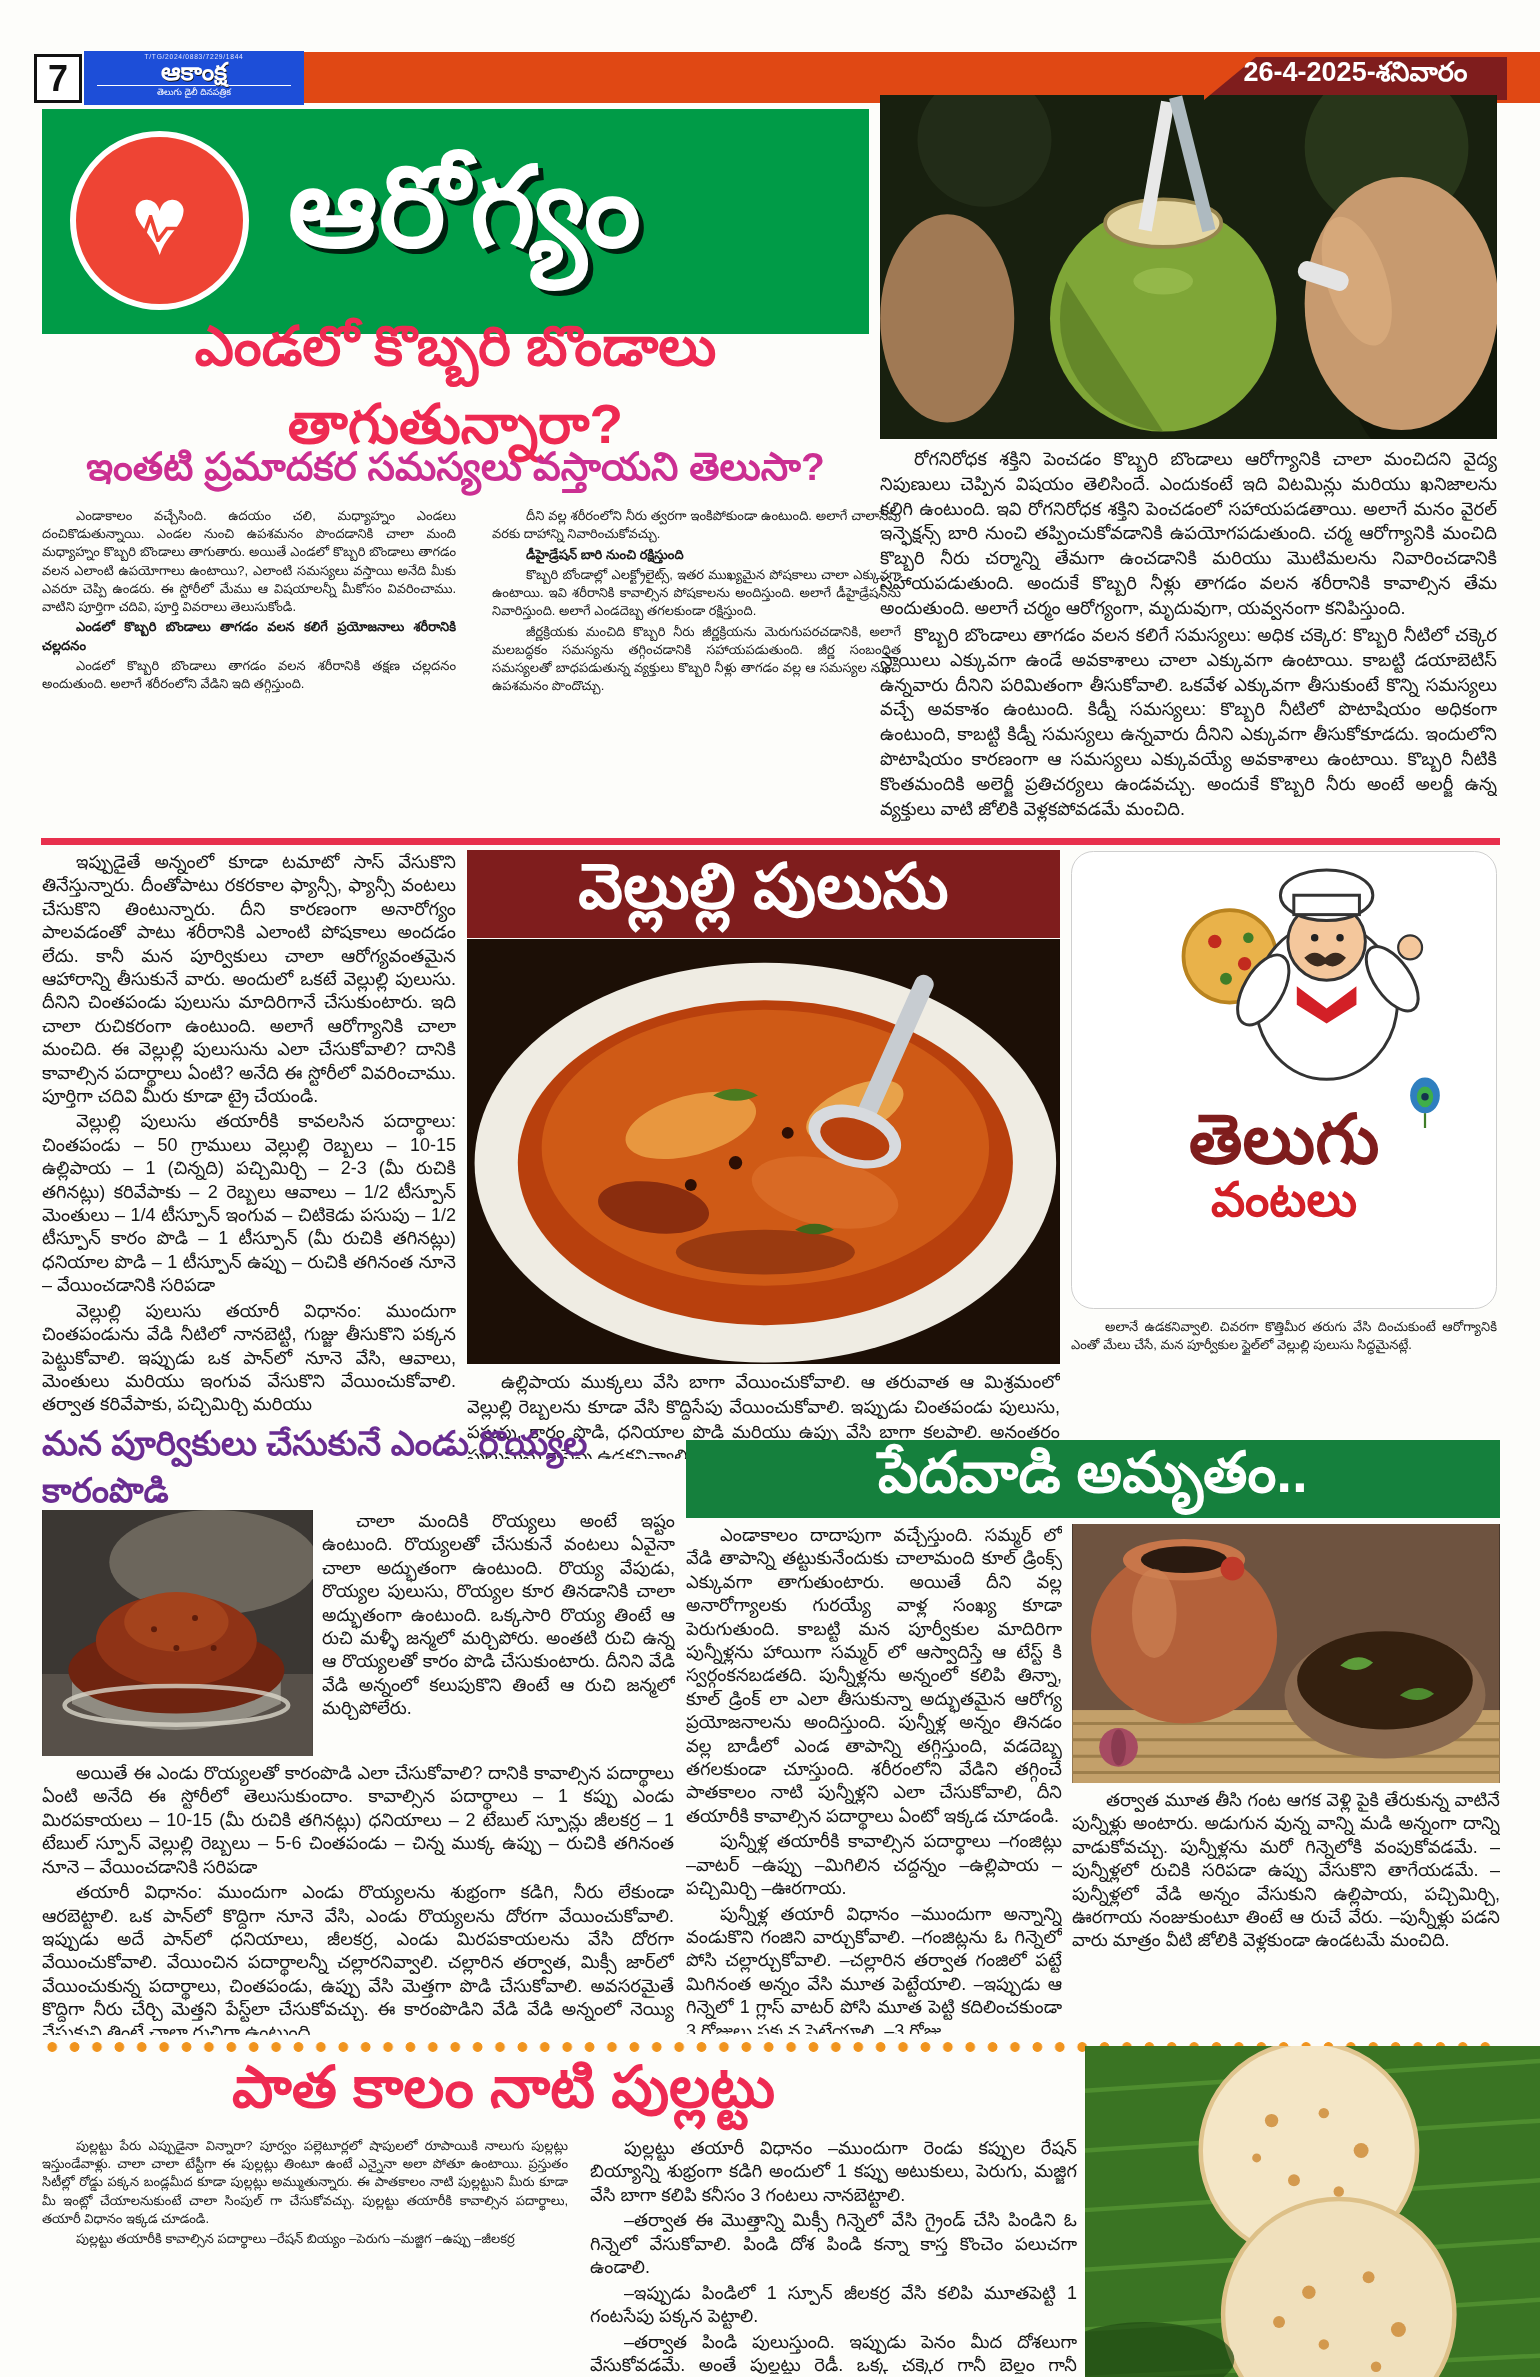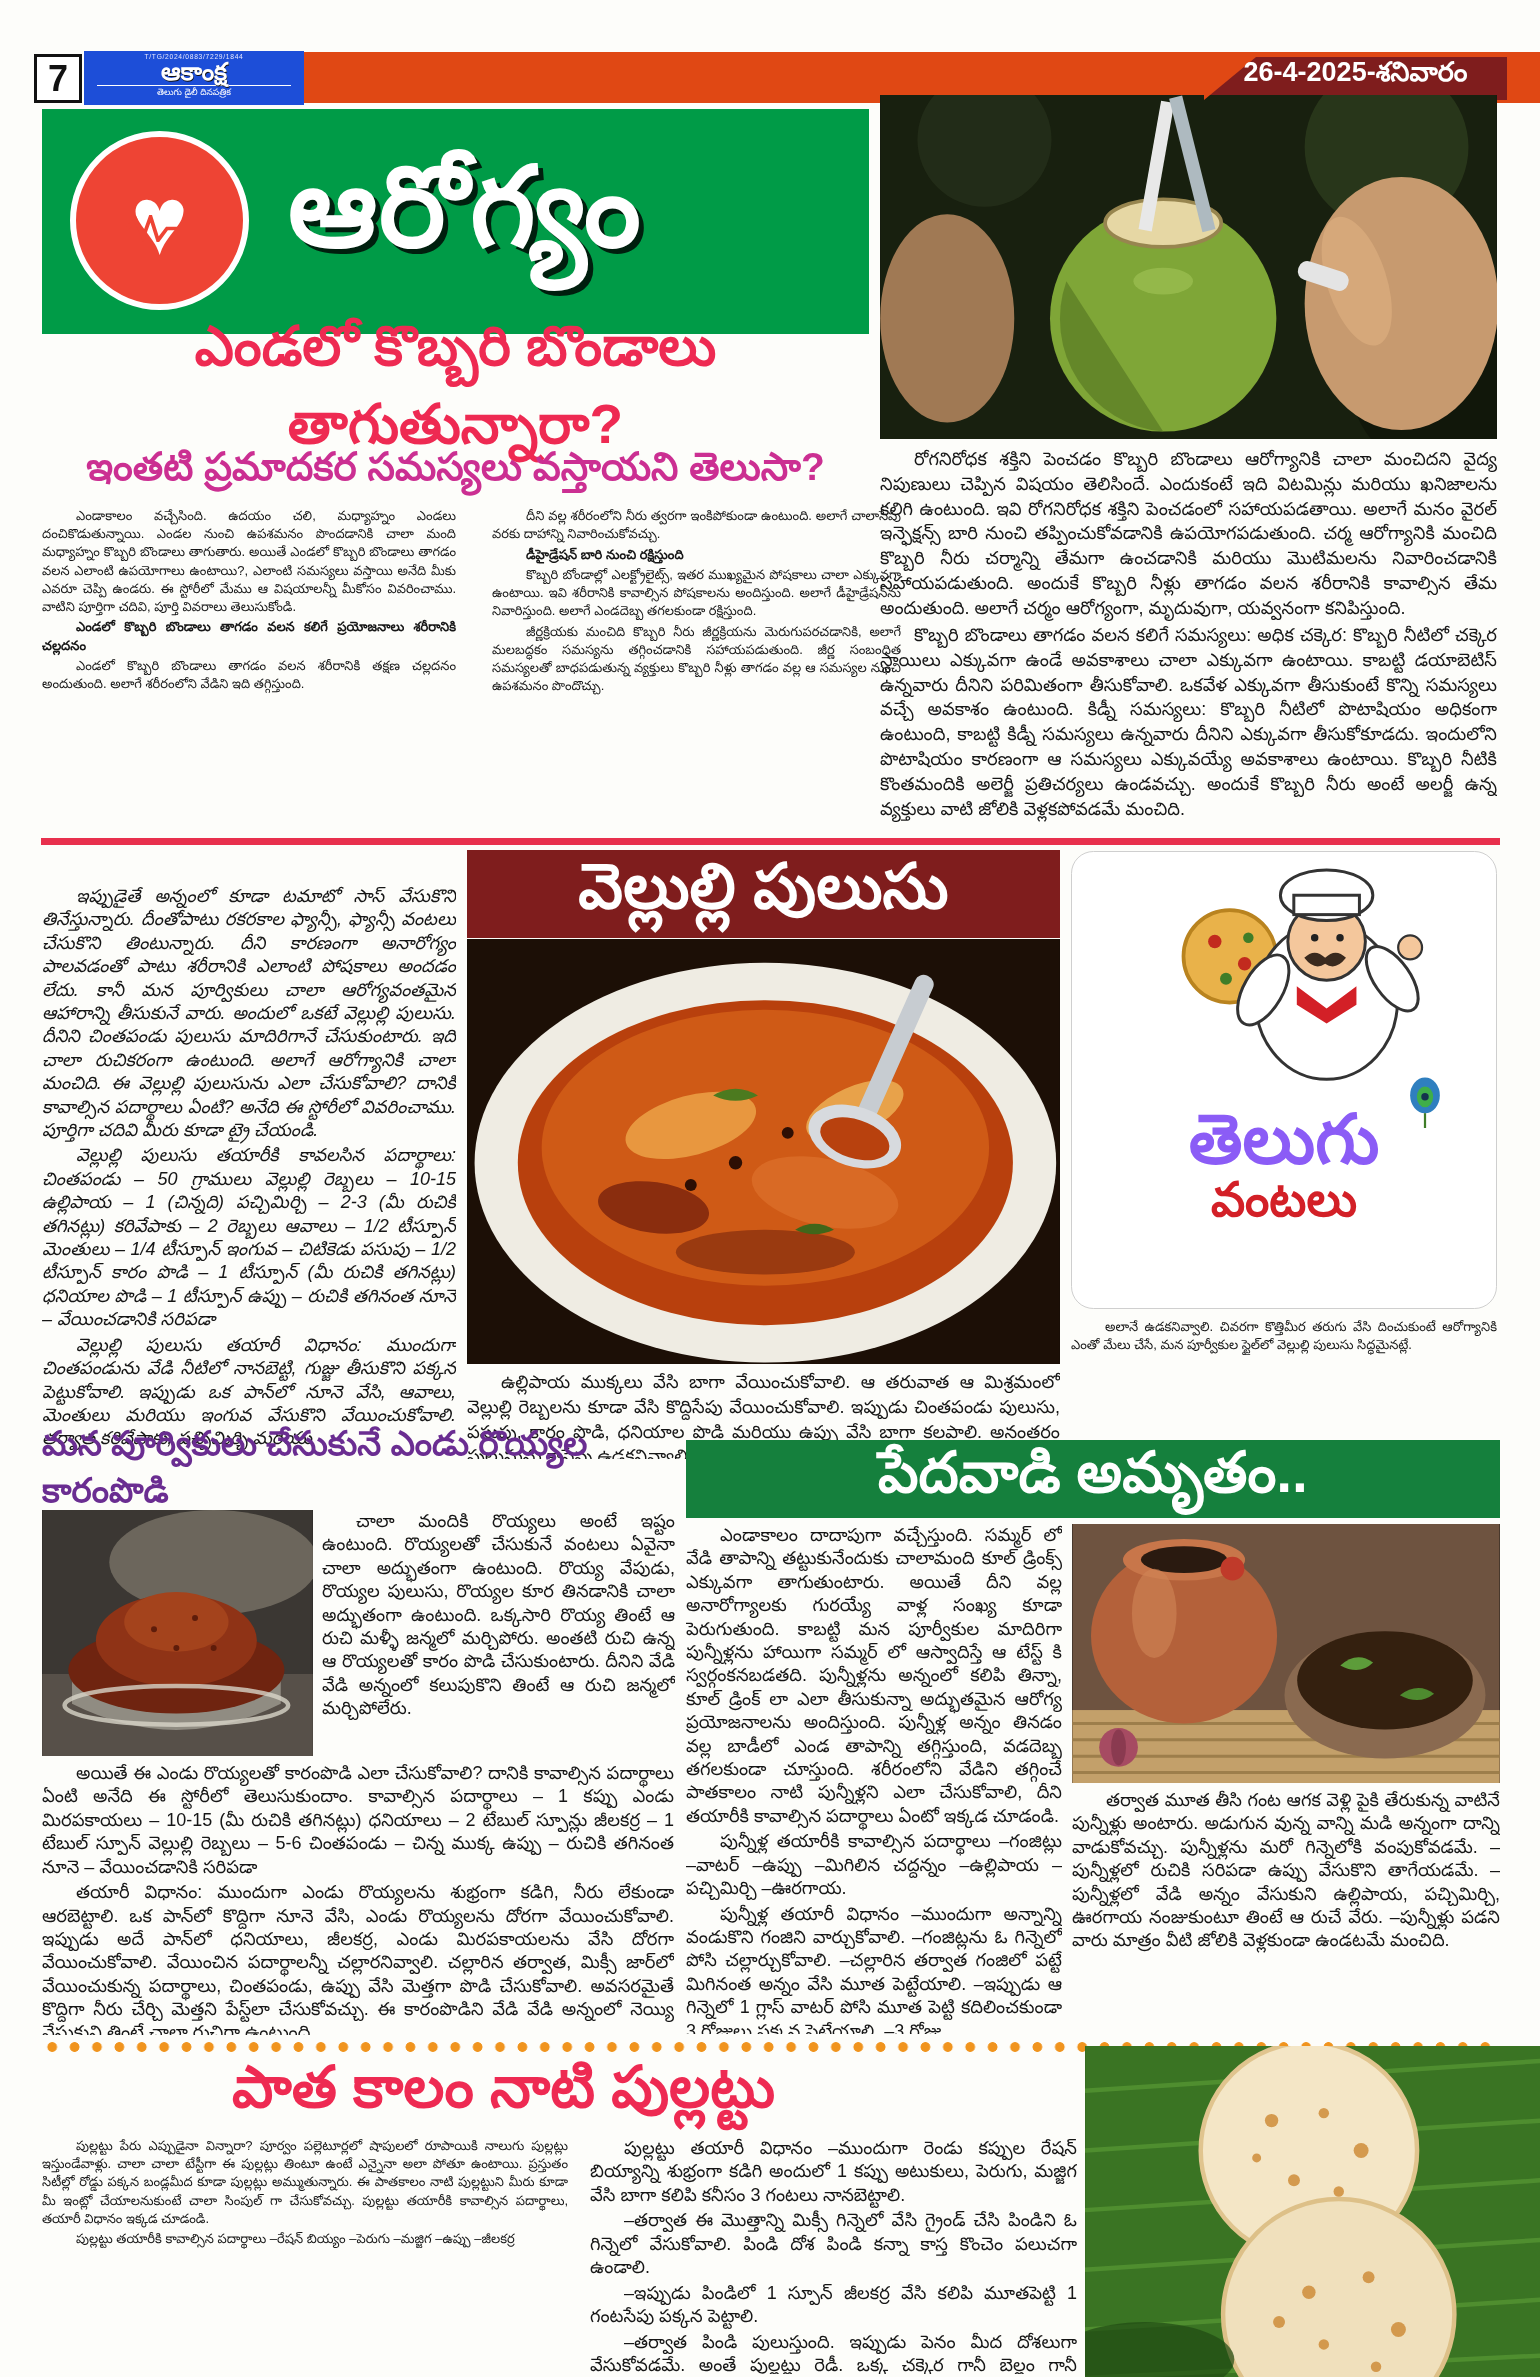--- a/index.html
+++ b/index.html
@@ -76,21 +76,21 @@
   
   .bluebanner {
     left:467px; top:850px; width:593px; height:88px; background:#7f1d1d;
     display:flex; align-items:center; justify-content:center;
     color:#fff; font-size:63px; font-weight:bold;
   }
   .logocard {
     left:1071px; top:851px; width:426px; height:458px; background:#fff;
     border:1.5px solid #cfcfcf; border-radius:22.4px; overflow:hidden; text-align:center;
   }
-  .logocard .l1 { font-size:69px; font-weight:bold; color:#8b5cf6; line-height:1.05; margin-top:3px; }
+  .logocard .l1 { font-size:69px; font-weight:bold; color:#7f1d1d; line-height:1.05; margin-top:3px; }
   .logocard .l2 { font-size:48px; font-weight:bold; color:#d32027; line-height:1.0; }
 
   
   .purplehead {
     left:42px; top:1442px; width:634px; height:57px;
     color:#6a2d91; font-size:34px; font-weight:bold;
     display:flex; align-items:center;
   }
   .redbanner {
     left:686px; top:1440px; width:814px; height:78px; background:#15803d;
@@ -176,21 +176,21 @@
     <p>జీర్ణక్రియకు మంచిది కొబ్బరి నీరు జీర్ణక్రియను మెరుగుపరచడానికి, అలాగే మలబద్ధకం సమస్యను తగ్గించడానికి సహాయపడుతుంది. జీర్ణ సంబంధిత సమస్యలతో బాధపడుతున్న వ్యక్తులు కొబ్బరి నీళ్లు తాగడం వల్ల ఆ సమస్యల నుంచి ఉపశమనం పొందొచ్చు.</p>
   </div>
 
   <div class="abs btxt c24" style="left:880px; top:447px; width:617px; height:391px;">
     <p>రోగనిరోధక శక్తిని పెంచడం కొబ్బరి బొండాలు ఆరోగ్యానికి చాలా మంచిదని వైద్య నిపుణులు చెప్పిన విషయం తెలిసిందే. ఎందుకంటే ఇది విటమిన్లు మరియు ఖనిజాలను కలిగి ఉంటుంది. ఇవి రోగనిరోధక శక్తిని పెంచడంలో సహాయపడతాయి. అలాగే మనం వైరల్ ఇన్ఫెక్షన్స్ బారి నుంచి తప్పించుకోవడానికి ఉపయోగపడుతుంది. చర్మ ఆరోగ్యానికి మంచిది కొబ్బరి నీరు చర్మాన్ని తేమగా ఉంచడానికి మరియు మొటిమలను నివారించడానికి సహాయపడుతుంది. అందుకే కొబ్బరి నీళ్లు తాగడం వలన శరీరానికి కావాల్సిన తేమ అందుతుంది. అలాగే చర్మం ఆరోగ్యంగా, మృదువుగా, యవ్వనంగా కనిపిస్తుంది.</p>
     <p>కొబ్బరి బొండాలు తాగడం వలన కలిగే సమస్యలు: అధిక చక్కెర: కొబ్బరి నీటిలో చక్కెర స్థాయిలు ఎక్కువగా ఉండే అవకాశాలు చాలా ఎక్కువగా ఉంటాయి. కాబట్టి డయాబెటిస్ ఉన్నవారు దీనిని పరిమితంగా తీసుకోవాలి. ఒకవేళ ఎక్కువగా తీసుకుంటే కొన్ని సమస్యలు వచ్చే అవకాశం ఉంటుంది. కిడ్నీ సమస్యలు: కొబ్బరి నీటిలో పొటాషియం అధికంగా ఉంటుంది, కాబట్టి కిడ్నీ సమస్యలు ఉన్నవారు దీనిని ఎక్కువగా తీసుకోకూడదు. ఇందులోని పొటాషియం కారణంగా ఆ సమస్యలు ఎక్కువయ్యే అవకాశాలు ఉంటాయి. కొబ్బరి నీటికి కొంతమందికి అలెర్జీ ప్రతిచర్యలు ఉండవచ్చు. అందుకే కొబ్బరి నీరు అంటే అలర్జీ ఉన్న వ్యక్తులు వాటి జోలికి వెళ్లకపోవడమే మంచిది.</p>
   </div>
 
   <div class="abs redline"></div>
 
-  <div class="abs btxt c24t" style="left:42px; top:885px; width:414px; height:587px;font-style:italic;">
+  <div class="abs btxt c24t" style="left:42px; top:851px; width:414px; height:587px;">
     <p>ఇప్పుడైతే అన్నంలో కూడా టమాటో సాస్ వేసుకొని తినేస్తున్నారు. దీంతోపాటు రకరకాల ఫ్యాన్సీ, ఫ్యాన్సీ వంటలు చేసుకొని తింటున్నారు. దీని కారణంగా అనారోగ్యం పాలవడంతో పాటు శరీరానికి ఎలాంటి పోషకాలు అందడం లేదు. కానీ మన పూర్వికులు చాలా ఆరోగ్యవంతమైన ఆహారాన్ని తీసుకునే వారు. అందులో ఒకటే వెల్లుల్లి పులుసు. దీనిని చింతపండు పులుసు మాదిరిగానే చేసుకుంటారు. ఇది చాలా రుచికరంగా ఉంటుంది. అలాగే ఆరోగ్యానికి చాలా మంచిది. ఈ వెల్లుల్లి పులుసును ఎలా చేసుకోవాలి? దానికి కావాల్సిన పదార్థాలు ఏంటి? అనేది ఈ స్టోరీలో వివరించాము. పూర్తిగా చదివి మీరు కూడా ట్రై చేయండి.</p>
     <p>వెల్లుల్లి పులుసు తయారీకి కావలసిన పదార్థాలు: చింతపండు – 50 గ్రాములు వెల్లుల్లి రెబ్బలు – 10-15 ఉల్లిపాయ – 1 (చిన్నది) పచ్చిమిర్చి – 2-3 (మీ రుచికి తగినట్లు) కరివేపాకు – 2 రెబ్బలు ఆవాలు – 1/2 టీస్పూన్ మెంతులు – 1/4 టీస్పూన్ ఇంగువ – చిటికెడు పసుపు – 1/2 టీస్పూన్ కారం పొడి – 1 టీస్పూన్ (మీ రుచికి తగినట్లు) ధనియాల పొడి – 1 టీస్పూన్ ఉప్పు – రుచికి తగినంత నూనె – వేయించడానికి సరిపడా</p>
     <p>వెల్లుల్లి పులుసు తయారీ విధానం: ముందుగా చింతపండును వేడి నీటిలో నానబెట్టి, గుజ్జు తీసుకొని పక్కన పెట్టుకోవాలి. ఇప్పుడు ఒక పాన్‌లో నూనె వేసి, ఆవాలు, మెంతులు మరియు ఇంగువ వేసుకొని వేయించుకోవాలి. తర్వాత కరివేపాకు, పచ్చిమిర్చి మరియు</p>
   </div>
 
   <div class="abs bluebanner">వెల్లుల్లి పులుసు</div>
 
   <div class="abs photo-frame" style="left:467px; top:939px; width:593px; height:425px;">
     <svg width="593" height="425" viewBox="0 0 795 570">
       <rect width="795" height="570" fill="#1c0f06"></rect>

